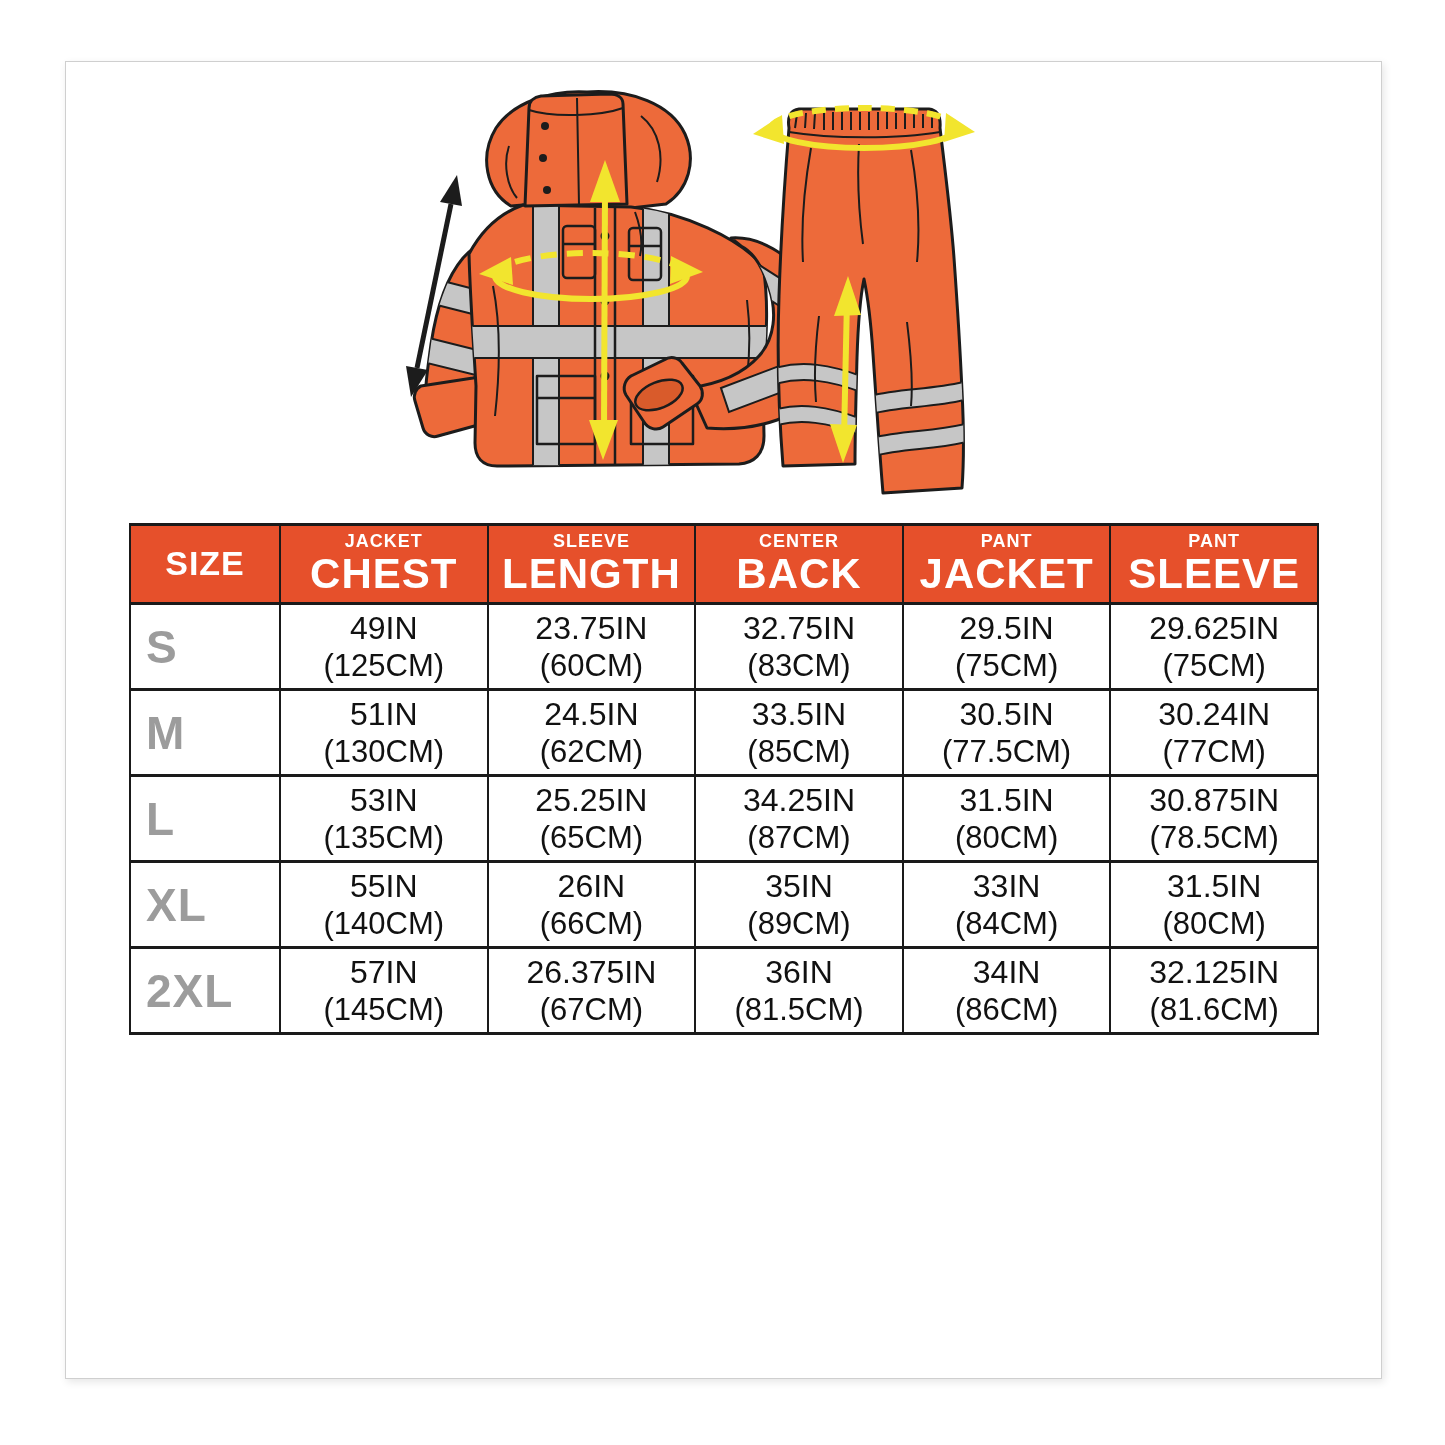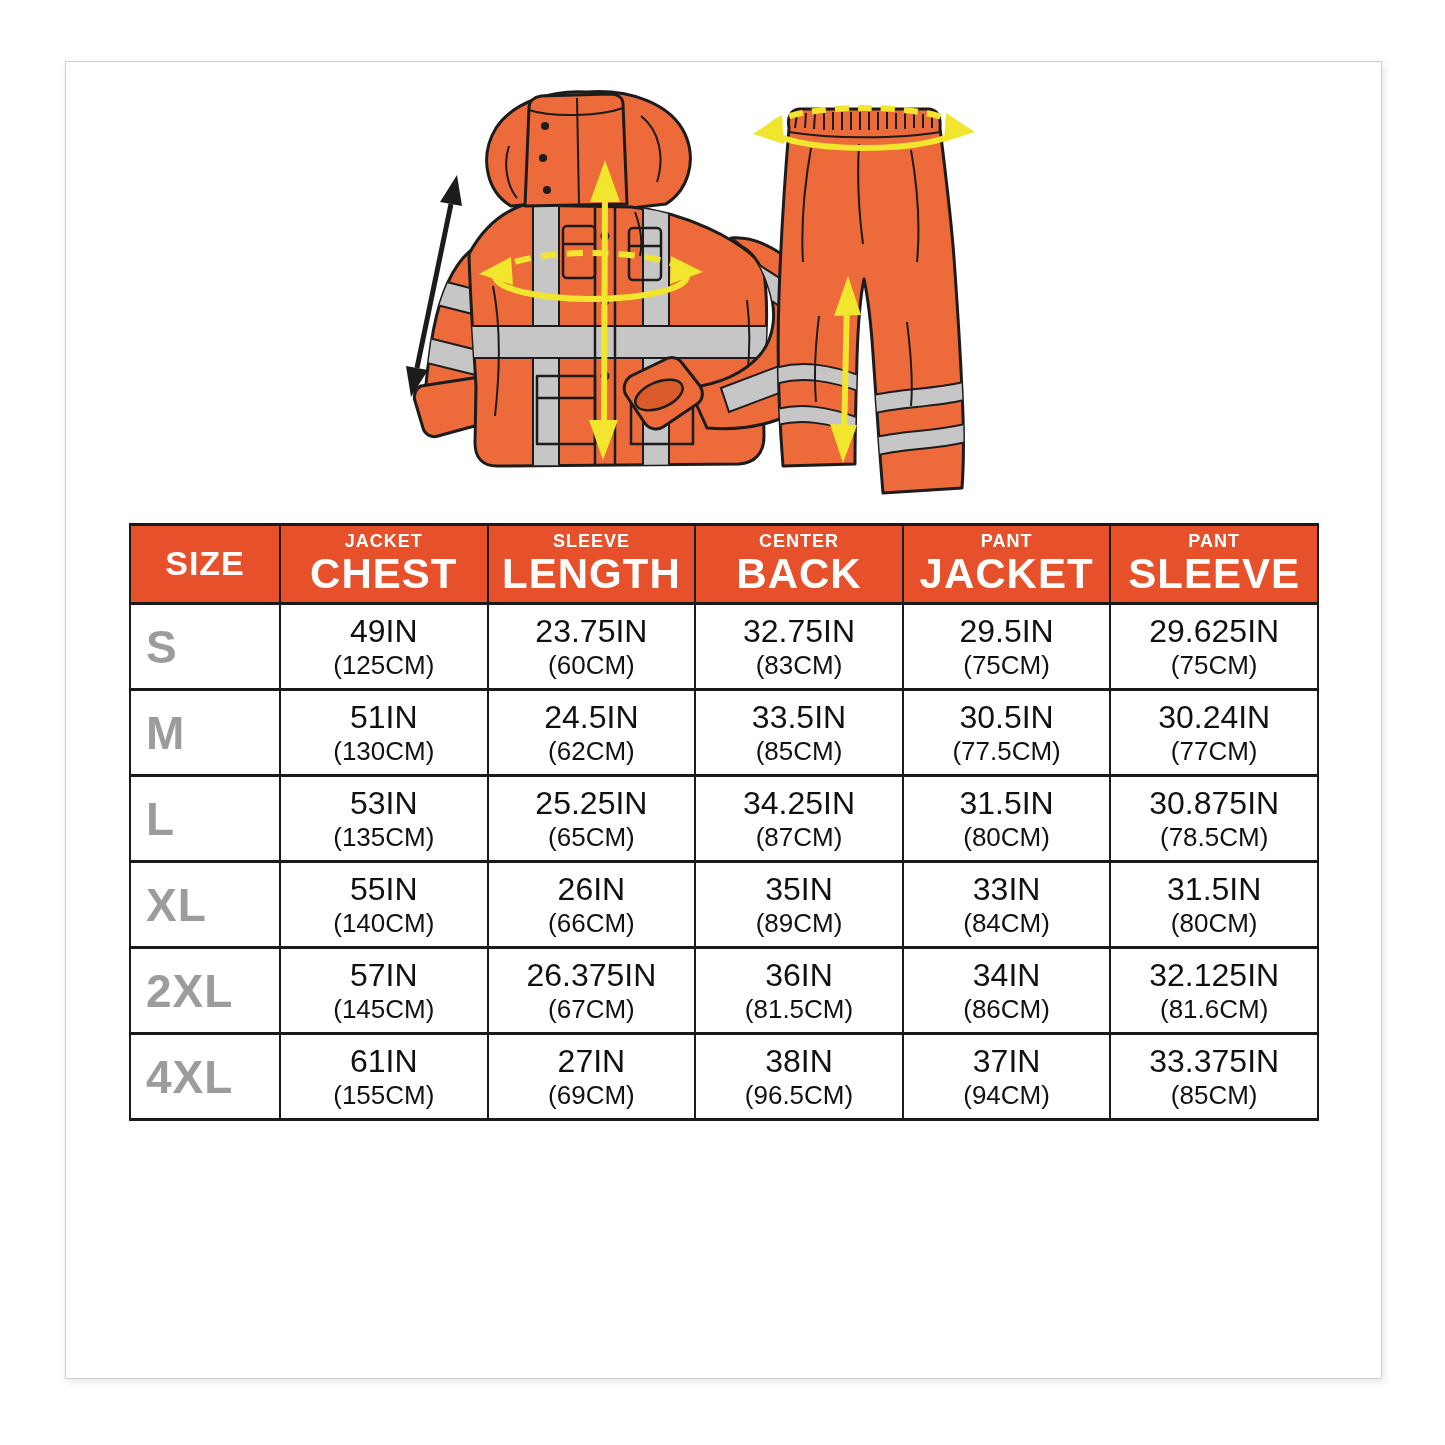--- a/index.html
+++ b/index.html
@@ -22,21 +22,21 @@
   thead th{height:76px;background:var(--accent-orange,#e6502b);color:var(--header-text,#fff);
     text-align:center;}
   thead th .hd-line1{display:block;font-size:18px;font-weight:bold;letter-spacing:1px;line-height:1.08;}
   thead th .hd-line2{display:block;font-size:42px;font-weight:bold;letter-spacing:1px;line-height:1.05;}
   thead th.size-hd .hd-line2{font-size:34px;}
   tbody tr{height:86px;background:#ffffff;}
   tbody th.size-cell{text-align:left;padding-left:15px;font-size:46px;font-weight:bold;
     color:var(--size-label-gray,#9c9c9c);letter-spacing:1px;}
   tbody td{text-align:center;color:var(--text-dark,#111);}
   tbody td .in{font-size:32px;line-height:1.2;}
-  tbody td .cm{font-size:26px;line-height:1.15;}
+  tbody td .cm{font-size:31px;line-height:1.15;}
 
   
   .f-orange{fill:var(--garment-orange,#ed6a3a);}
   .f-orange-dk{fill:var(--garment-orange-dark,#d95b2b);}
   .f-gray{fill:var(--reflective-gray,#c6c6c6);}
   .s-ink{stroke:var(--outline-black,#1c1c1c);}
   .f-yellow{fill:var(--measure-yellow,#f2e52e);}
   .s-yellow{stroke:var(--measure-yellow,#f2e52e);}
   .f-ink{fill:var(--outline-black,#1c1c1c);}
   .nofill{fill:none;}
@@ -342,41 +342,18 @@
               </td>
               <td>
                 <div class="in">34IN</div>
                 <div class="cm">(86CM)</div>
               </td>
               <td>
                 <div class="in">32.125IN</div>
                 <div class="cm">(81.6CM)</div>
               </td>
             </tr>
-            <tr>
-              <th class="size-cell">4XL</th>
-              <td>
-                <div class="in">61IN</div>
-                <div class="cm">(155CM)</div>
-              </td>
-              <td>
-                <div class="in">27IN</div>
-                <div class="cm">(69CM)</div>
-              </td>
-              <td>
-                <div class="in">38IN</div>
-                <div class="cm">(96.5CM)</div>
-              </td>
-              <td>
-                <div class="in">37IN</div>
-                <div class="cm">(94CM)</div>
-              </td>
-              <td>
-                <div class="in">33.375IN</div>
-                <div class="cm">(85CM)</div>
-              </td>
-            </tr>
           </tbody>
       </table>
     </div>
 
   </div>
 </div>
 
 </body></html>

